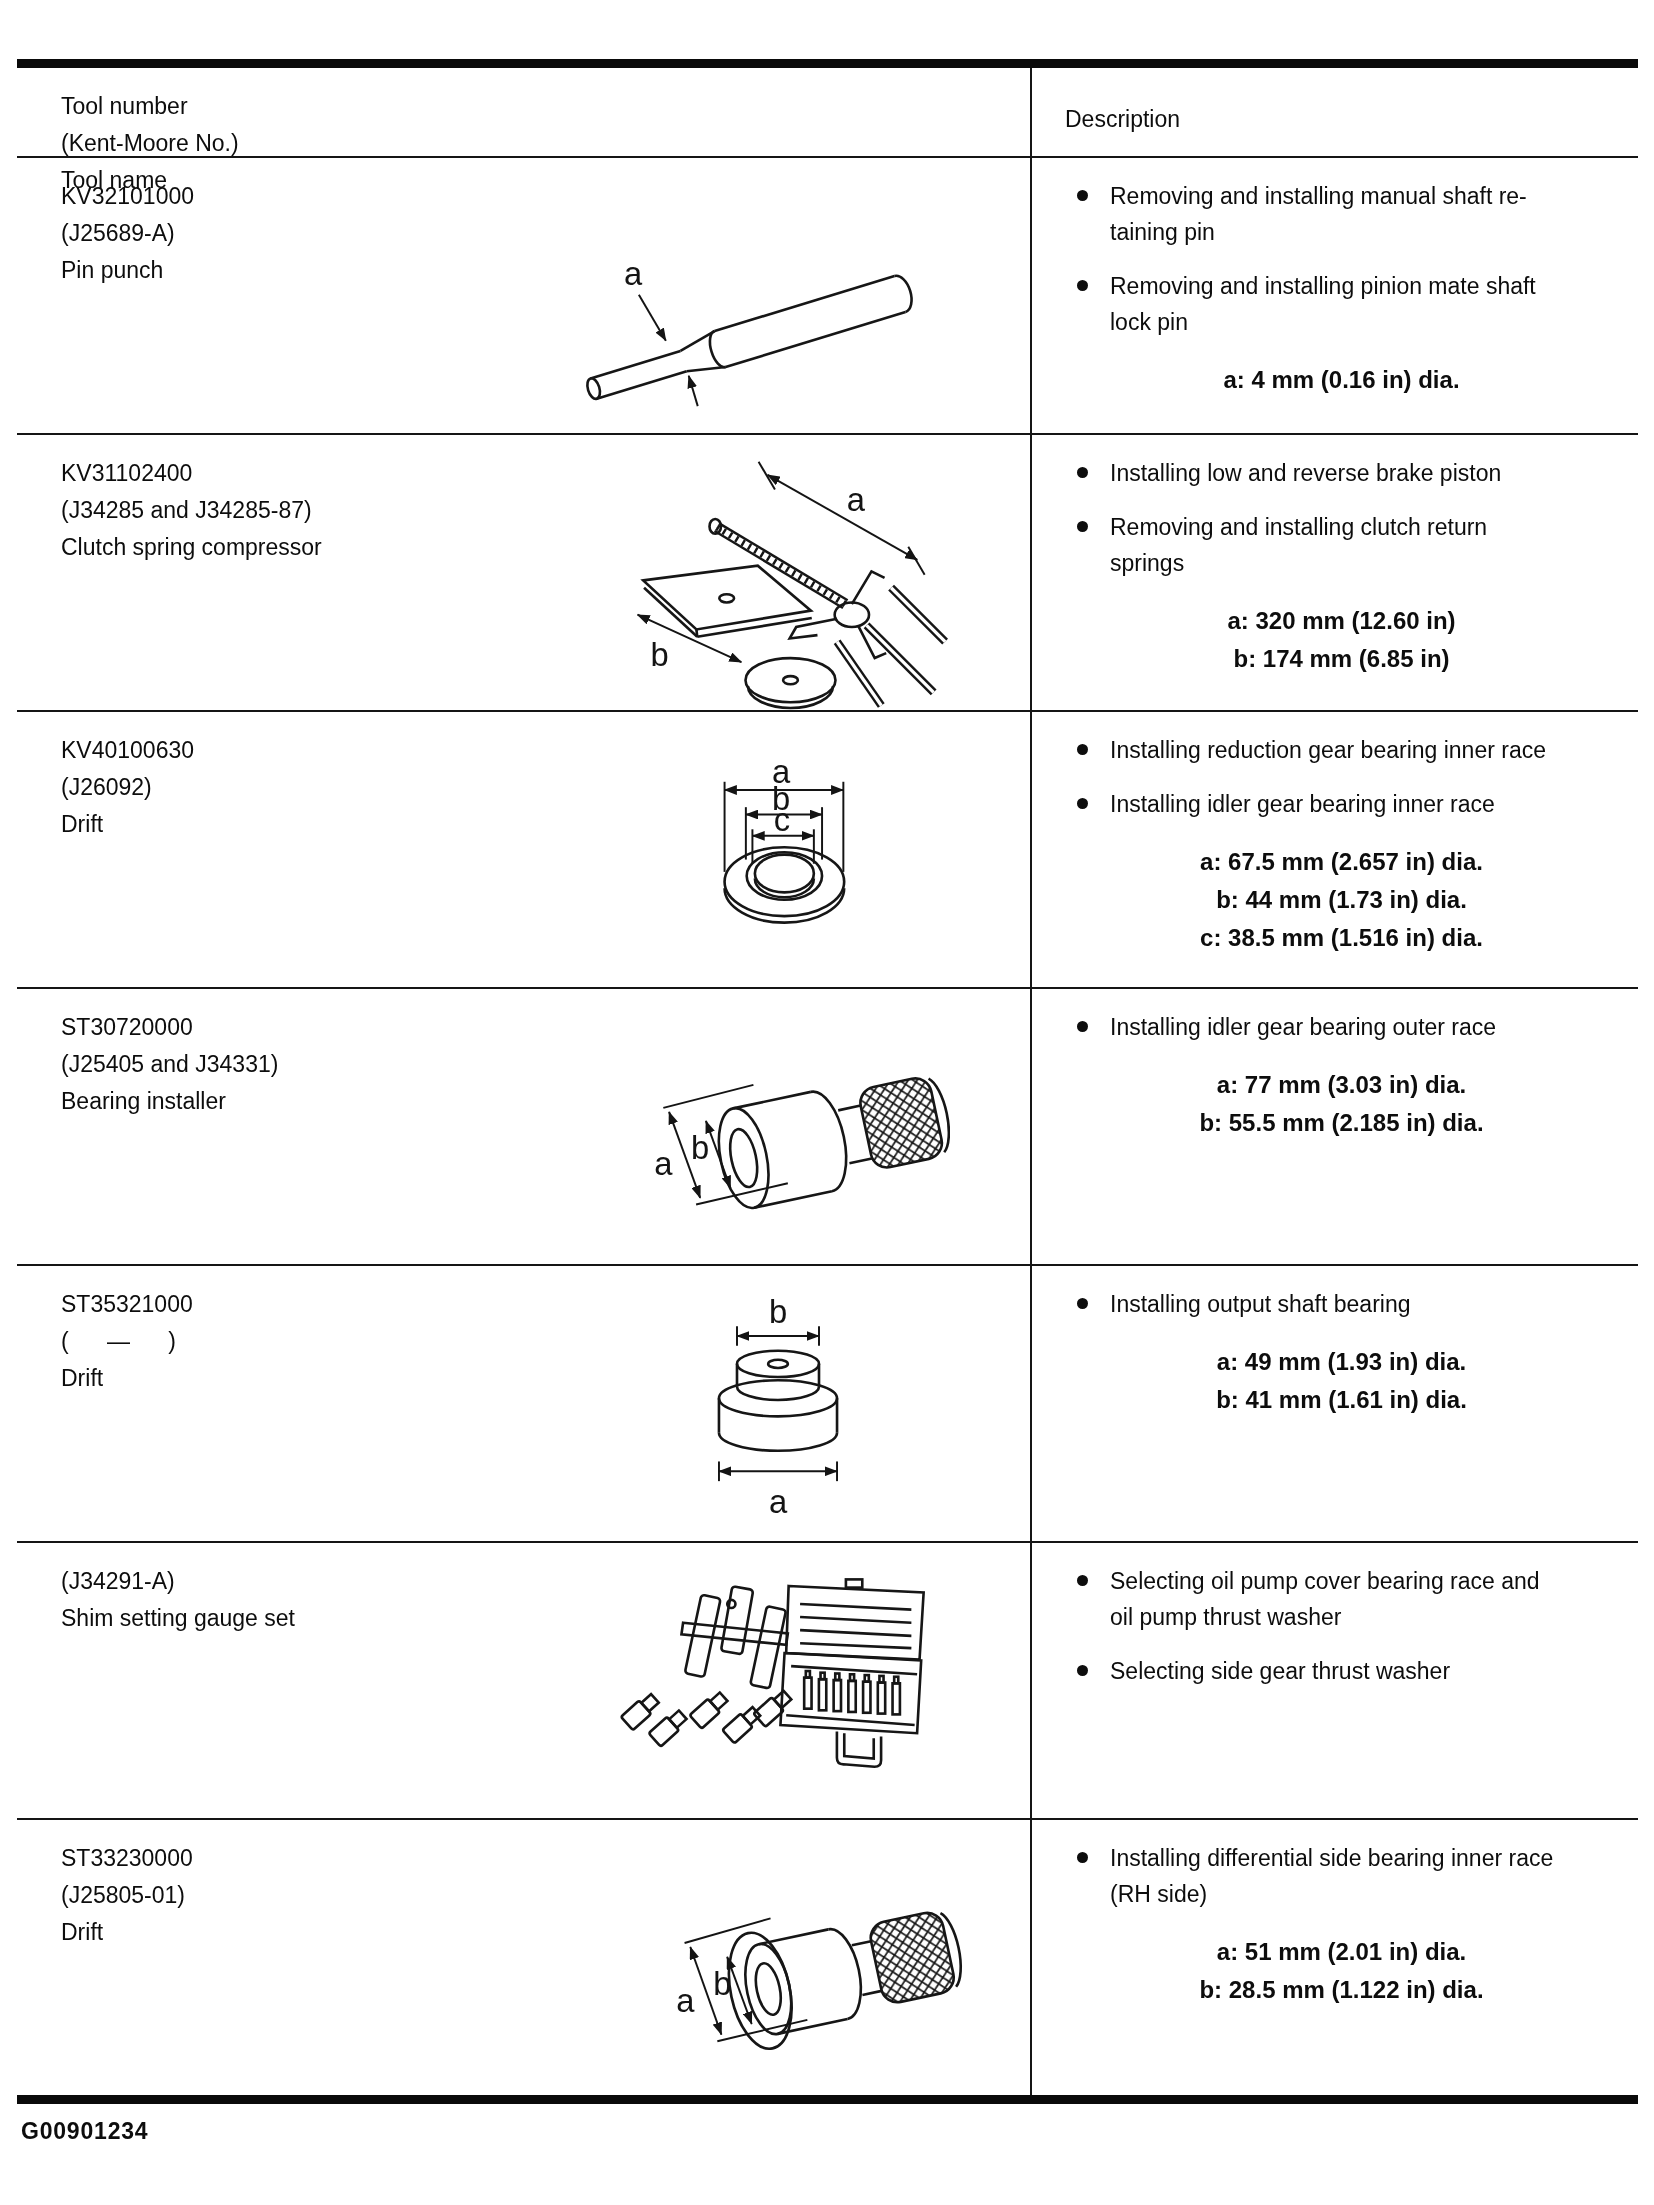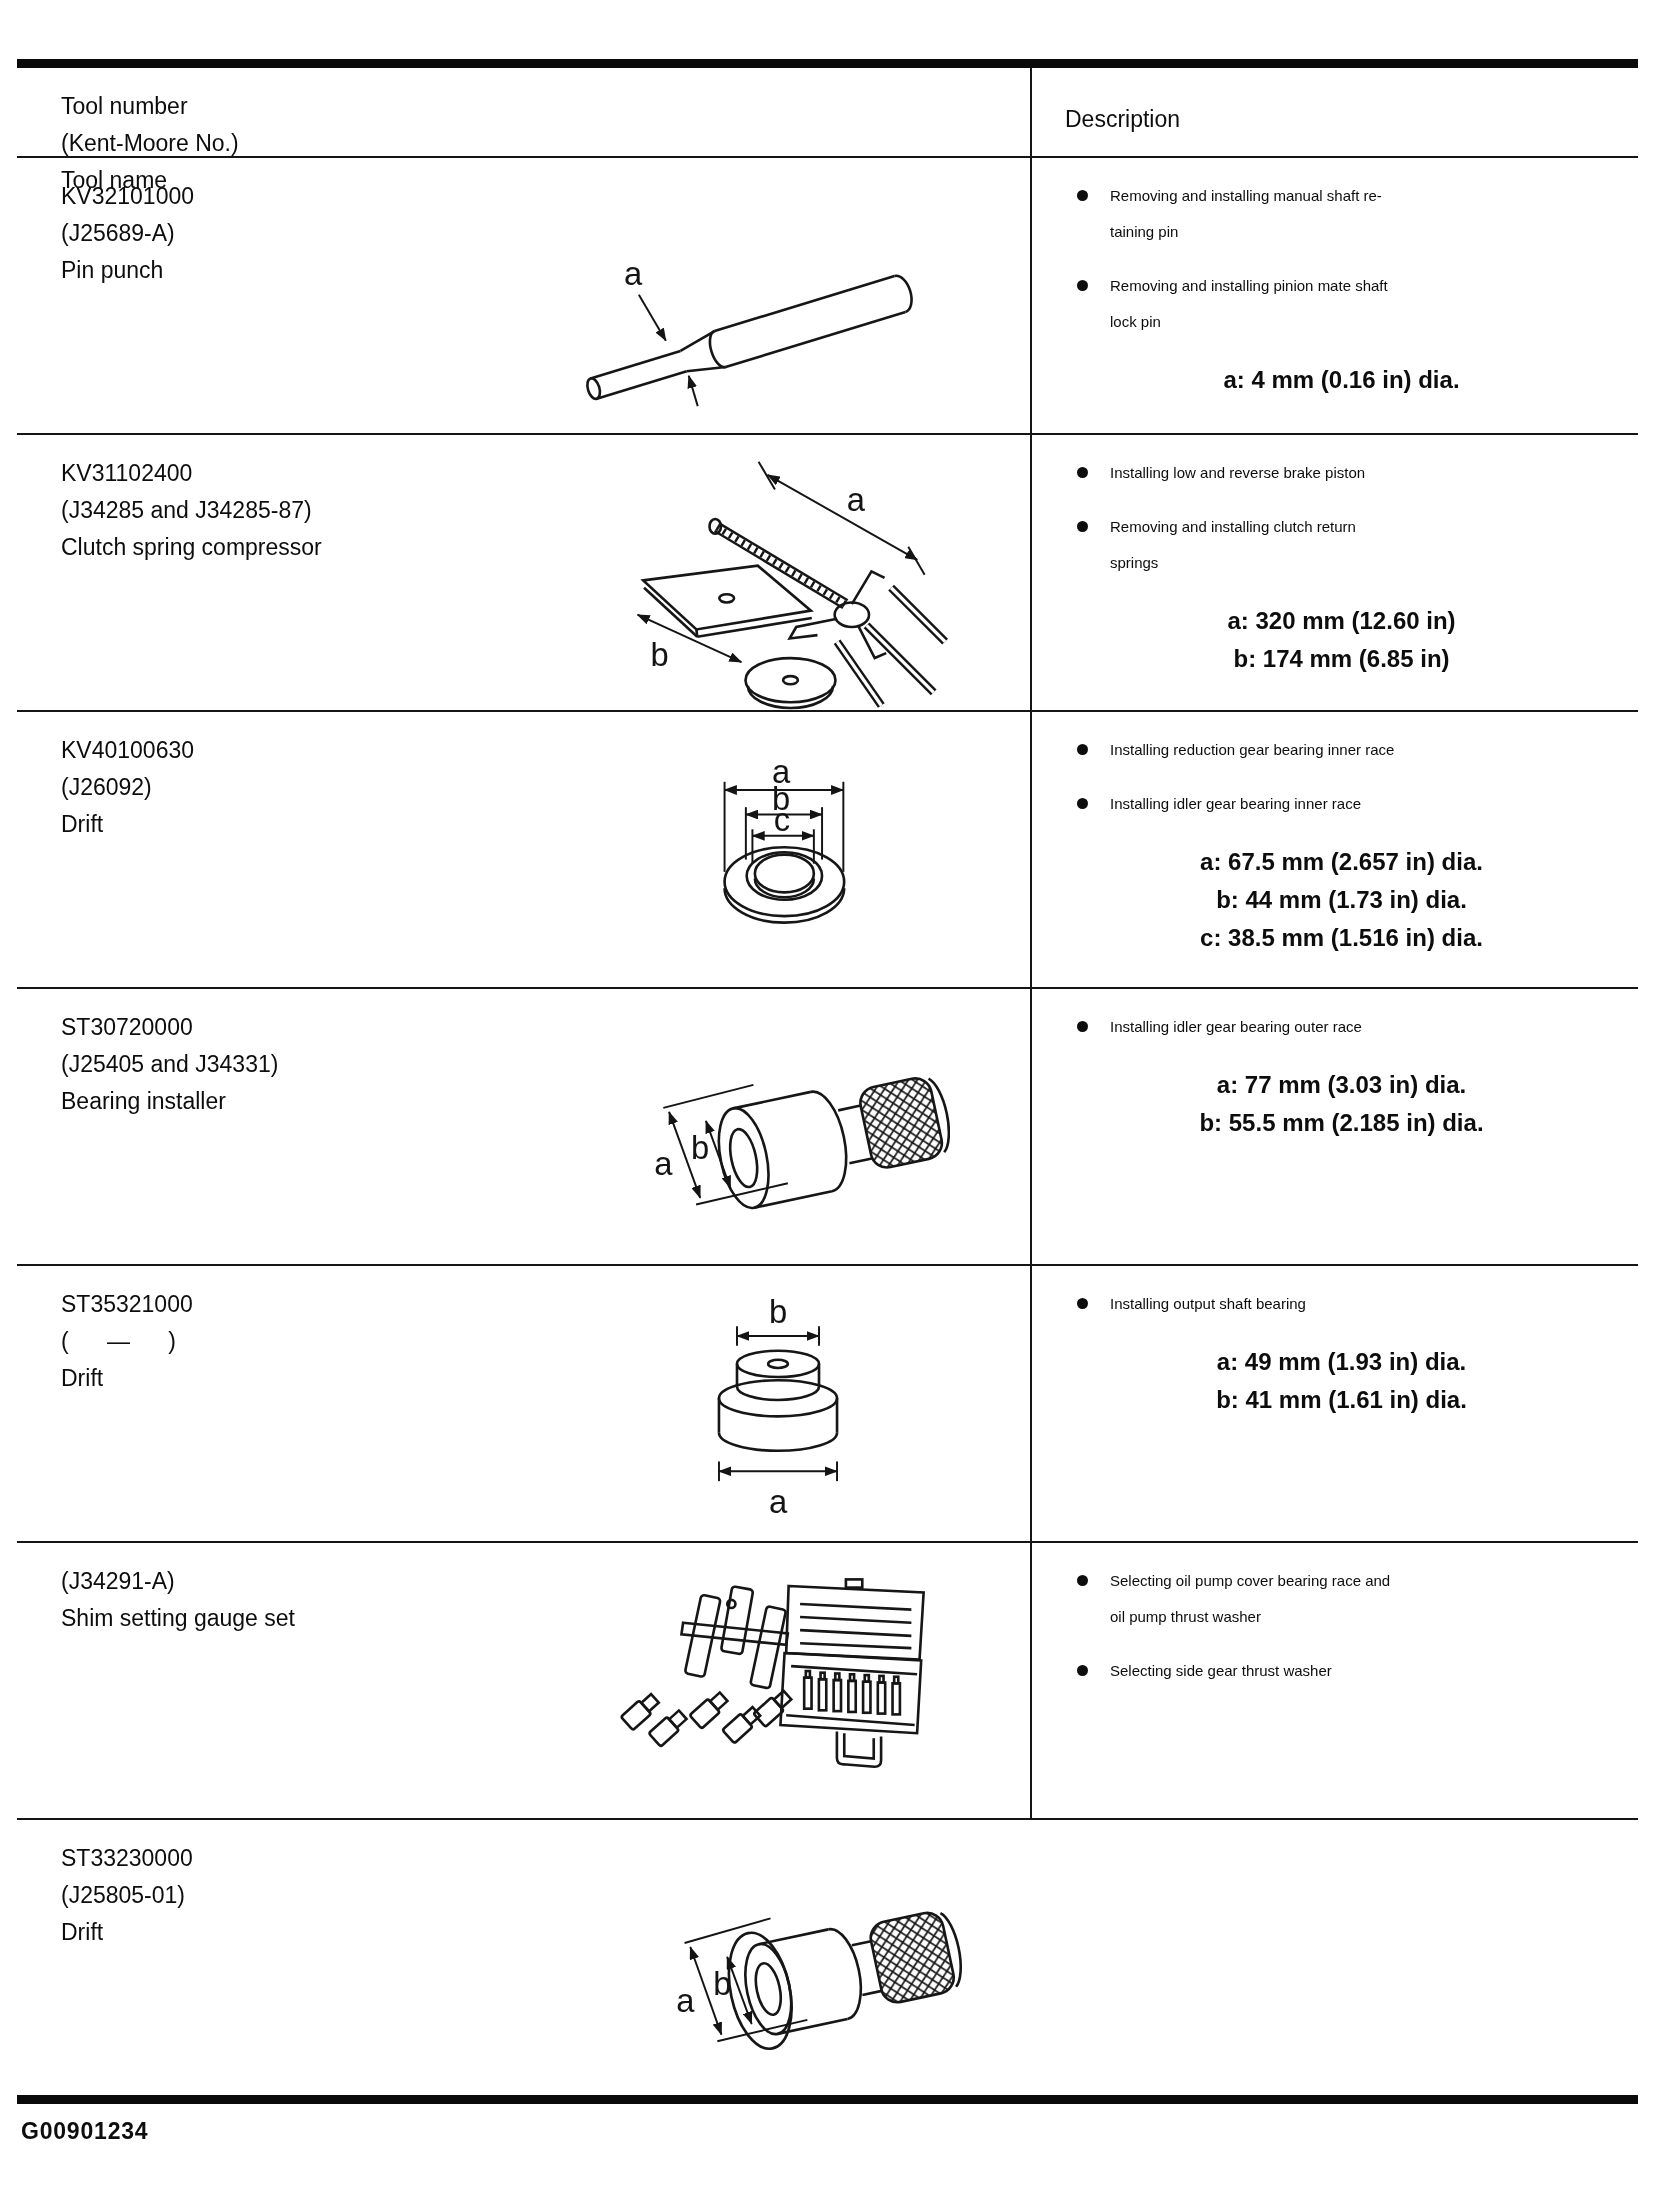--- a/index.html
+++ b/index.html
@@ -28,21 +28,21 @@
   .cr{border-left:2.5px solid #151515;padding:19.6px 19.6px 0 33px;box-sizing:border-box;}
   .hline, .tline{font-size:23px;line-height:37px;}
   .hdr .cr{padding-top:33px;}
   .bullet{display:flex;margin:0 0 18px 11.5px;}
   .dot{
     width:11.5px;height:11.5px;border-radius:50%;
     background:#0d0d0d;flex:0 0 11.5px;
     margin-top:12.3px;margin-right:22px;
   }
   .btext{
-    font-size:15px;line-height:36px;
+    font-size:23px;line-height:36px;
     white-space:pre-line;
     max-width:524px;
   }
   .dims{margin-top:21px;}
   .dim{font-size:24px;font-weight:700;line-height:38px;text-align:center;}
   .illus{position:absolute;}
   .illus svg text{
     font-family:"Liberation Sans", sans-serif;
     font-size:40px;fill:#141414;text-anchor:middle;
   }
@@ -413,18 +413,29 @@
           </g>
           <line class="dimln" x1="92" y1="105" x2="130" y2="212" marker-start="url(#arr)" marker-end="url(#arr)"></line>
           <line class="dimln" x1="85" y1="100" x2="190" y2="70"></line>
           <line class="dimln" x1="125" y1="220" x2="235" y2="194"></line>
           <line class="dimln" x1="137" y1="117" x2="167" y2="199" marker-start="url(#arr)" marker-end="url(#arr)"></line>
           <text x="86" y="184">a</text>
           <text x="131" y="164">b</text>
         </svg>
       </div>
     </div>
+    <div class="cr">
+      <div class="bullet">
+        <span class="dot"></span>
+        <span class="btext">Installing differential side bearing inner race
+(RH side)</span>
+      </div>
+      <div class="dims">
+        <div class="dim">a: 51 mm (2.01 in) dia.</div>
+        <div class="dim">b: 28.5 mm (1.122 in) dia.</div>
+      </div>
+    </div>
   </div>
 
 </div>
 
 <div class="footer">G00901234</div>
 
 
 </body></html>

